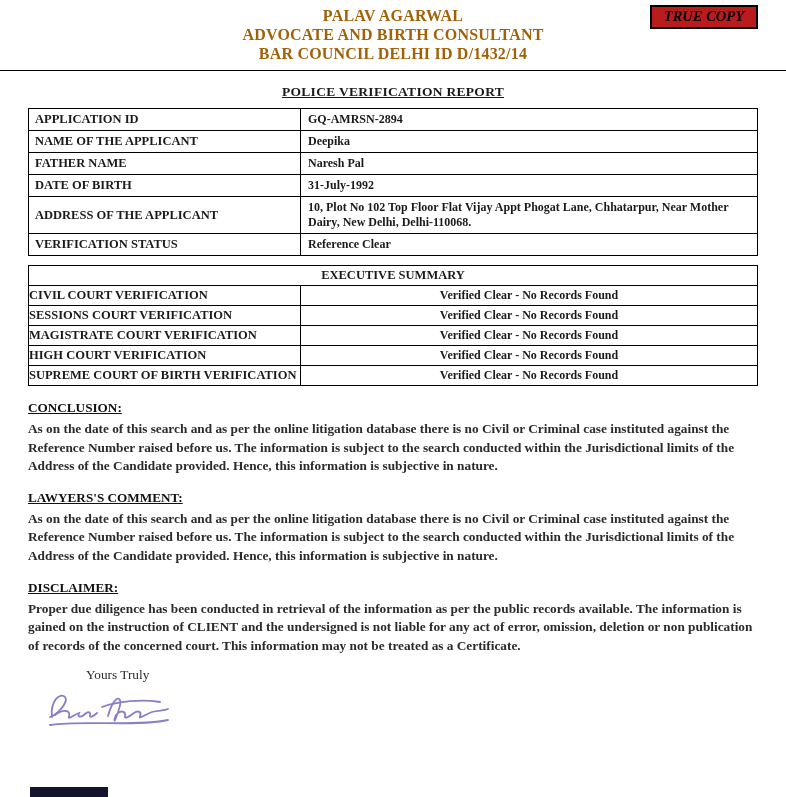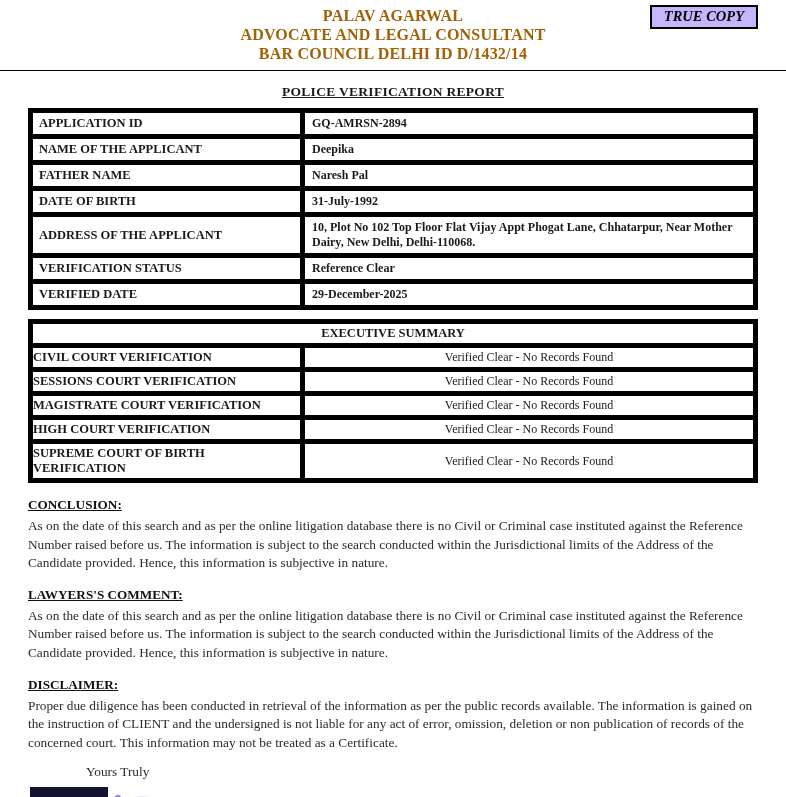--- a/index.html
+++ b/index.html
@@ -9,58 +9,58 @@
     font-family:"Liberation Serif", serif; color:#1a1a1a;
   }
   .page { padding:4px 28px 0 28px; }
 
   
   .header { position:relative; text-align:center; padding-top:2px; }
   .header-line { font-weight:bold; font-size:16px; line-height:19px; color:#a16207; letter-spacing:.2px; }
   .stamp {
     position:absolute; right:0; top:1px;
     border:2px solid #000; padding:1px 12px 2px 12px;
-    font-weight:bold; font-style:italic; font-size:14.5px; color:#000; background:#c4b5fd;
+    font-weight:bold; font-style:italic; font-size:14.5px; color:#000; background:#b91c1c;
   }
   .rule { border:none; border-top:1.5px solid #000; margin:7px -28px 0 -28px; }
 
   
   .title { text-align:center; margin-top:11px; }
   .title-text { font-weight:bold; font-size:13.5px; text-decoration:underline; letter-spacing:.3px; }
 
   
   table { width:100%; border-collapse:collapse; }
-  td { border:5px solid #000000; vertical-align:middle; }
+  td { border:1px solid #000000; vertical-align:middle; }
   .details { margin-top:8px; }
   .details .lbl { width:272px; font-weight:bold; font-size:12.5px; padding:3px 6px; }
   .details .val { font-weight:bold; font-size:12px; padding:3px 7px; }
   .summary { margin-top:9px; }
   .summary .sum-title { text-align:center; font-weight:bold; font-size:12.5px; padding:2px 4px; }
   .summary .lbl { width:272px; font-weight:bold; font-size:12.5px; padding:2px 0; }
-  .summary .val { font-weight:normal; font-size:12px; padding:2px 6px; text-align:center; }
+  .summary .val { font-weight:bold; font-size:12px; padding:2px 6px; text-align:center; }
 
   
   .section { margin-top:12px; }
   .sec-heading { display:inline-block; font-weight:bold; font-size:13.2px; text-decoration:underline; color:#111; }
-  .sec-body { margin-top:4px; font-size:13.3px; line-height:1.4; color:#2b2b2b; }
+  .sec-body { margin-top:4px; font-size:13.3px; line-height:1.4; color:#2b2b2b;font-weight:bold; }
 
   
   .closing { margin:12px 0 0 58px; font-size:13.3px; color:#2b2b2b; }
   .signature { margin:4px 0 0 14px; }
 
   .footer-mark { position:absolute; left:30px; bottom:-2px; width:78px; height:12px; background:#14142e; }
 </style>
 </head>
 <body>
 
 <div class="page">
 
   <div class="header">
     <div class="header-line">PALAV AGARWAL</div>
-    <div class="header-line">ADVOCATE AND LEGAL CONSULTANT</div>
+    <div class="header-line">ADVOCATE AND BIRTH CONSULTANT</div>
     <div class="header-line">BAR COUNCIL DELHI ID D/1432/14</div>
     <div class="stamp">TRUE COPY</div>
   </div>
 
   <hr class="rule">
 
   <div class="title">
     <span class="title-text">POLICE VERIFICATION REPORT</span>
   </div>
 
@@ -82,24 +82,20 @@
       <td class="lbl">DATE OF BIRTH</td>
       <td class="val">31-July-1992</td>
     </tr>
     <tr>
       <td class="lbl">ADDRESS OF THE APPLICANT</td>
       <td class="val">10, Plot No 102 Top Floor Flat Vijay Appt Phogat Lane, Chhatarpur, Near Mother Dairy, New Delhi, Delhi-110068.</td>
     </tr>
     <tr>
       <td class="lbl">VERIFICATION STATUS</td>
       <td class="val">Reference Clear</td>
-    </tr>
-    <tr>
-      <td class="lbl">VERIFIED DATE</td>
-      <td class="val">29-December-2025</td>
     </tr>
   </tbody>
     </table>
 
   <table class="summary">
     <tbody>
         <tr>
       <td class="sum-title" colspan="2">EXECUTIVE SUMMARY</td>
     </tr>
     <tr>

